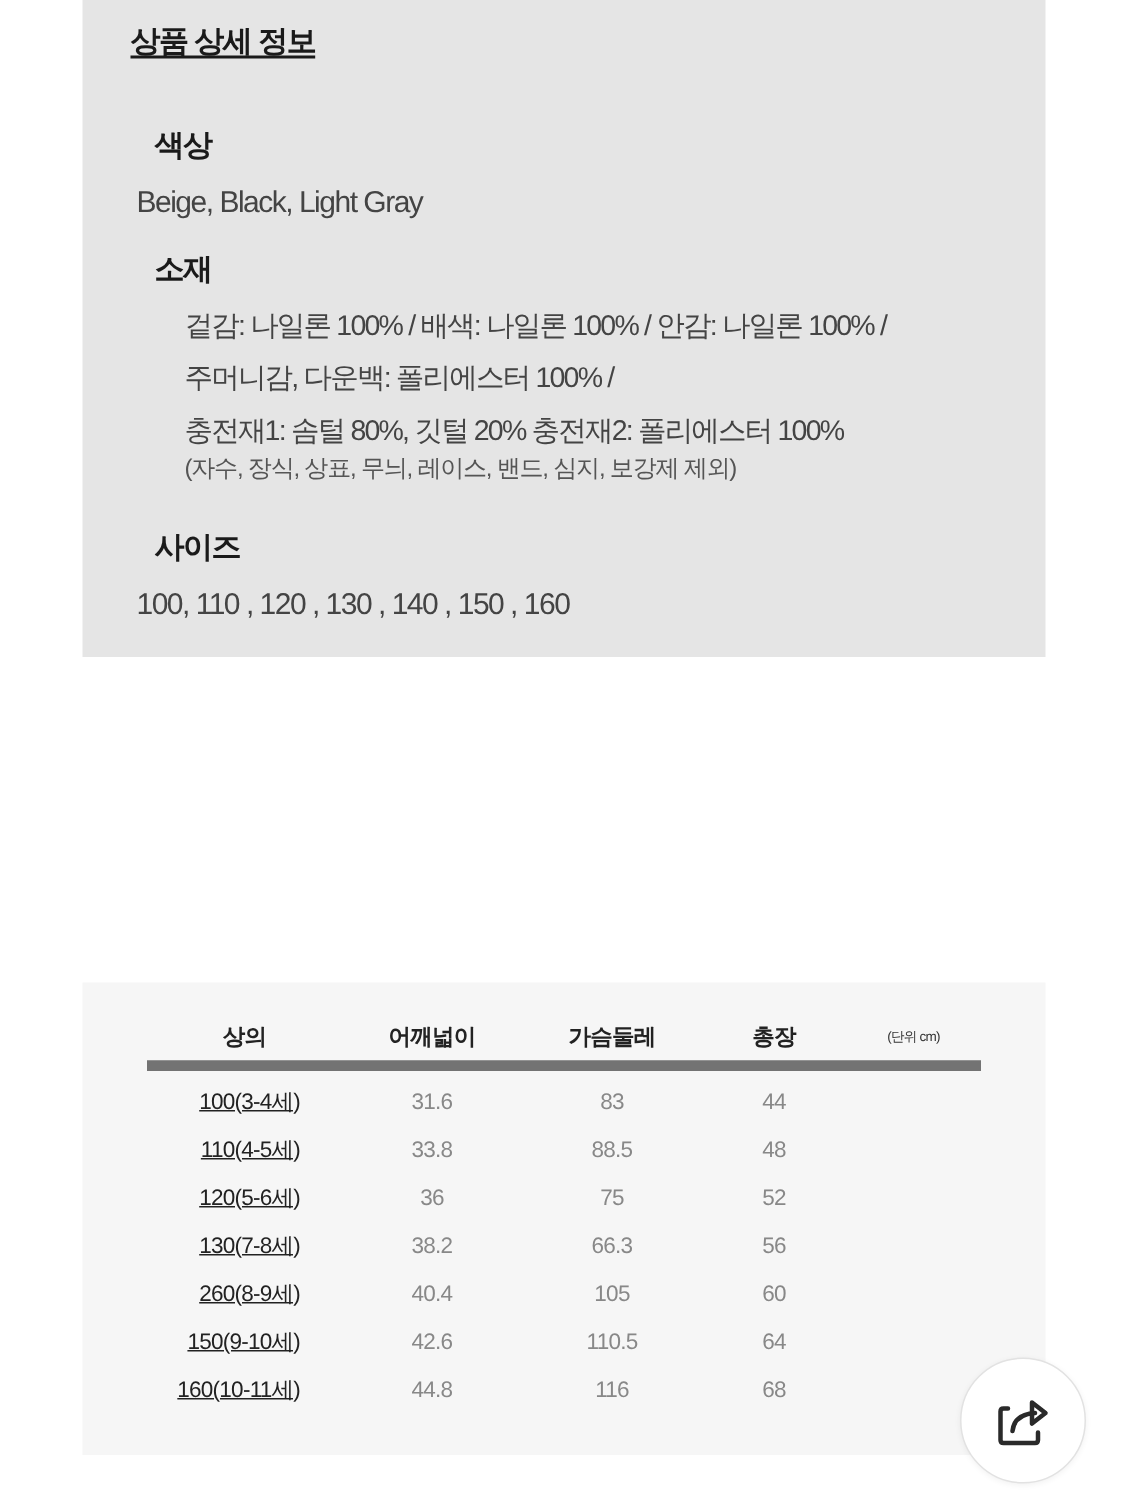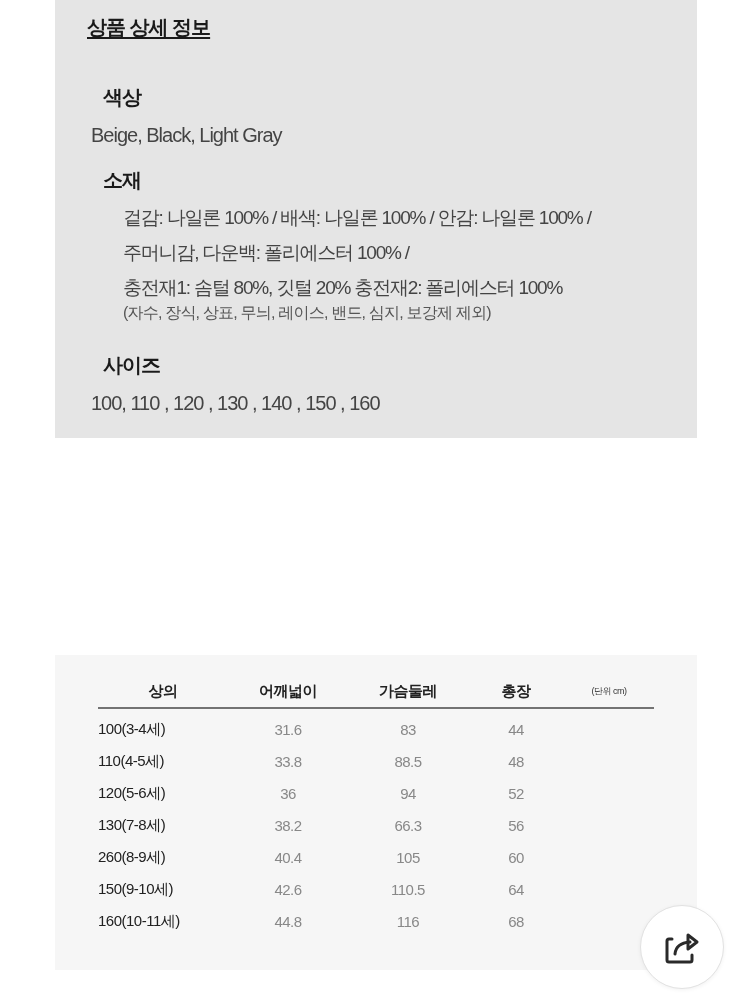--- a/index.html
+++ b/index.html
@@ -87,43 +87,44 @@
       width: 556px;
       border-collapse: collapse;
     }
     .size-table th {
       font-size: 15px;
       font-weight: bold;
       color: #222;
       height: 32px;
       padding: 0;
       text-align: center;
-      border-bottom: 2px solid #737373;
+      border-bottom: 7px solid #737373;
       letter-spacing: -0.5px;
       white-space: nowrap;
     }
     .size-table th.unit {
       font-size: 9px;
       font-weight: normal;
       color: #333;
       text-align: center;
     }
     .size-table td {
       height: 32px;
       padding: 0;
       text-align: center;
       font-size: 15px;
       color: #888;
       letter-spacing: -0.5px;
       white-space: nowrap;
     }
     .size-table td.size-label {
       color: #222;
-      text-align: left;
+      text-align: right;
       padding-right: 28px;
+      text-decoration: underline;
     }
     .size-table tr:first-child td { padding-top: 4px; }
 
     .share-button {
       position: absolute;
       left: 640px;
       top: 905px;
       width: 82px;
       height: 82px;
       border-radius: 50%;
@@ -189,21 +190,21 @@
       <tr>
         <td class="size-label">110(4-5세)</td>
         <td>33.8</td>
         <td>88.5</td>
         <td>48</td>
         <td></td>
       </tr>
       <tr>
         <td class="size-label">120(5-6세)</td>
         <td>36</td>
-        <td>94</td>
+        <td>75</td>
         <td>52</td>
         <td></td>
       </tr>
       <tr>
         <td class="size-label">130(7-8세)</td>
         <td>38.2</td>
         <td>66.3</td>
         <td>56</td>
         <td></td>
       </tr>

